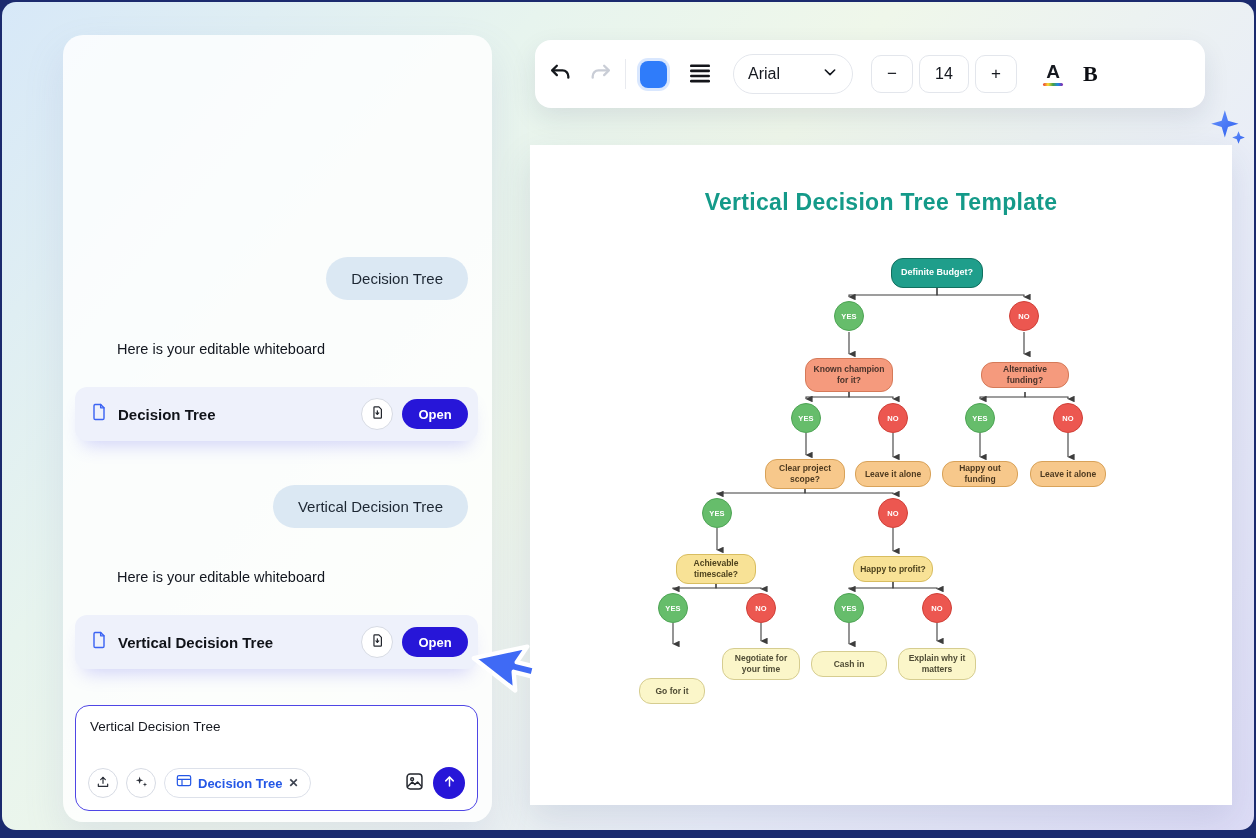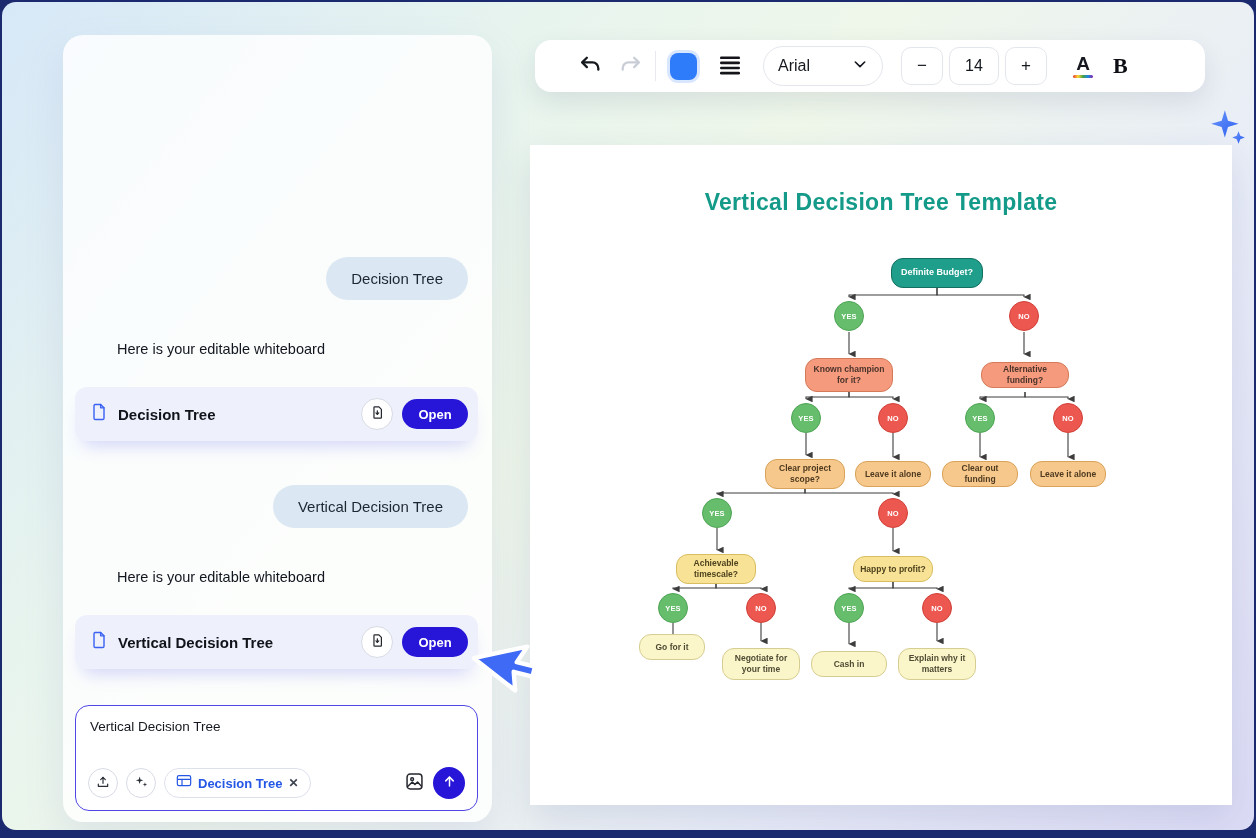--- a/index.html
+++ b/index.html
@@ -57,23 +57,23 @@
   .chip .chip-label { font-size:13px; color:#2457e6; font-weight:600; }
   .chip .chip-x { font-size:12px; color:#3c4250; font-weight:700; cursor:pointer; }
   .icon-plain-btn { border:none; background:transparent; cursor:pointer; display:flex; align-items:center; }
   .send-btn {
     width:32px; height:32px; border-radius:50%; border:none; background:#2716d8;
     display:flex; align-items:center; justify-content:center; cursor:pointer;
   }
 
   
   .toolbar {
-    position:absolute; left:533px; top:38px; width:670px; height:52px;
+    position:absolute; left:533px; top:38px; width:670px; height:68px;
     background:#fff; border-radius:16px; box-shadow:0 10px 26px rgba(30,40,90,.10);
-    display:flex; align-items:center; padding-left:40px;
+    display:flex; align-items:center; padding-left:10px;
   }
   .tb-icon-btn { border:none; background:transparent; width:30px; height:30px; cursor:pointer; display:flex; align-items:center; justify-content:center; }
   .tb-divider { width:1px; height:30px; background:#e8eaef; margin:0 14px 0 10px; }
   .swatch { width:27px; height:27px; border-radius:8px; background:#2f7cfa; border:none; cursor:pointer; box-shadow:0 0 0 3px rgba(47,124,249,.18); }
   .font-select {
     margin-left:18px; width:120px; height:40px; border:1px solid #e3e6ec; border-radius:21px;
     background:#fff; display:flex; align-items:center; justify-content:space-between;
     padding:0 14px; font-size:16px; color:#15181f; cursor:pointer;
   }
   .size-btn, .size-value {
@@ -326,31 +326,31 @@
     <div class="node circle yes" style="left:319px;top:171px;">YES</div>
     <div class="node circle no" style="left:494px;top:171px;">NO</div>
     <div class="node box salmon" style="left:319px;top:230px;width:88px;height:34px;">Known champion for it?</div>
     <div class="node box salmon" style="left:495px;top:230px;width:88px;height:26px;">Alternative funding?</div>
     <div class="node circle yes" style="left:276px;top:273px;">YES</div>
     <div class="node circle no" style="left:363px;top:273px;">NO</div>
     <div class="node circle yes" style="left:450px;top:273px;">YES</div>
     <div class="node circle no" style="left:538px;top:273px;">NO</div>
     <div class="node box l3" style="left:275px;top:329px;width:80px;height:30px;">Clear project scope?</div>
     <div class="node box l3" style="left:363px;top:329px;width:76px;height:26px;">Leave it alone</div>
-    <div class="node box l3" style="left:450px;top:329px;width:76px;height:26px;">Clear out funding</div>
+    <div class="node box l3" style="left:450px;top:329px;width:76px;height:26px;">Happy out funding</div>
     <div class="node box l3" style="left:538px;top:329px;width:76px;height:26px;">Leave it alone</div>
     <div class="node circle yes" style="left:187px;top:368px;">YES</div>
     <div class="node circle no" style="left:363px;top:368px;">NO</div>
     <div class="node box l4" style="left:186px;top:424px;width:80px;height:30px;">Achievable timescale?</div>
     <div class="node box l4" style="left:363px;top:424px;width:80px;height:26px;">Happy to profit?</div>
     <div class="node circle yes" style="left:143px;top:463px;">YES</div>
     <div class="node circle no" style="left:231px;top:463px;">NO</div>
     <div class="node circle yes" style="left:319px;top:463px;">YES</div>
     <div class="node circle no" style="left:407px;top:463px;">NO</div>
-    <div class="node box leaf" style="left:142px;top:502px;width:66px;height:26px;">Go for it</div>
+    <div class="node box leaf" style="left:142px;top:546px;width:66px;height:26px;">Go for it</div>
     <div class="node box leaf" style="left:231px;top:519px;width:78px;height:32px;">Negotiate for your time</div>
     <div class="node box leaf" style="left:319px;top:519px;width:76px;height:26px;">Cash in</div>
     <div class="node box leaf" style="left:407px;top:519px;width:78px;height:32px;">Explain why it matters</div>
   </div>
 
   <div class="cursor">
     <svg width="62" height="70" viewBox="0 0 28 32">
       <path d="M4 2 L4 26 L10.3 20.2 L13.9 28.3 L18.1 26.4 L14.6 18.6 L23.2 18 Z" fill="#3f6af5" stroke="#ffffff" stroke-width="2" stroke-linejoin="round"></path>
     </svg>
   </div>

